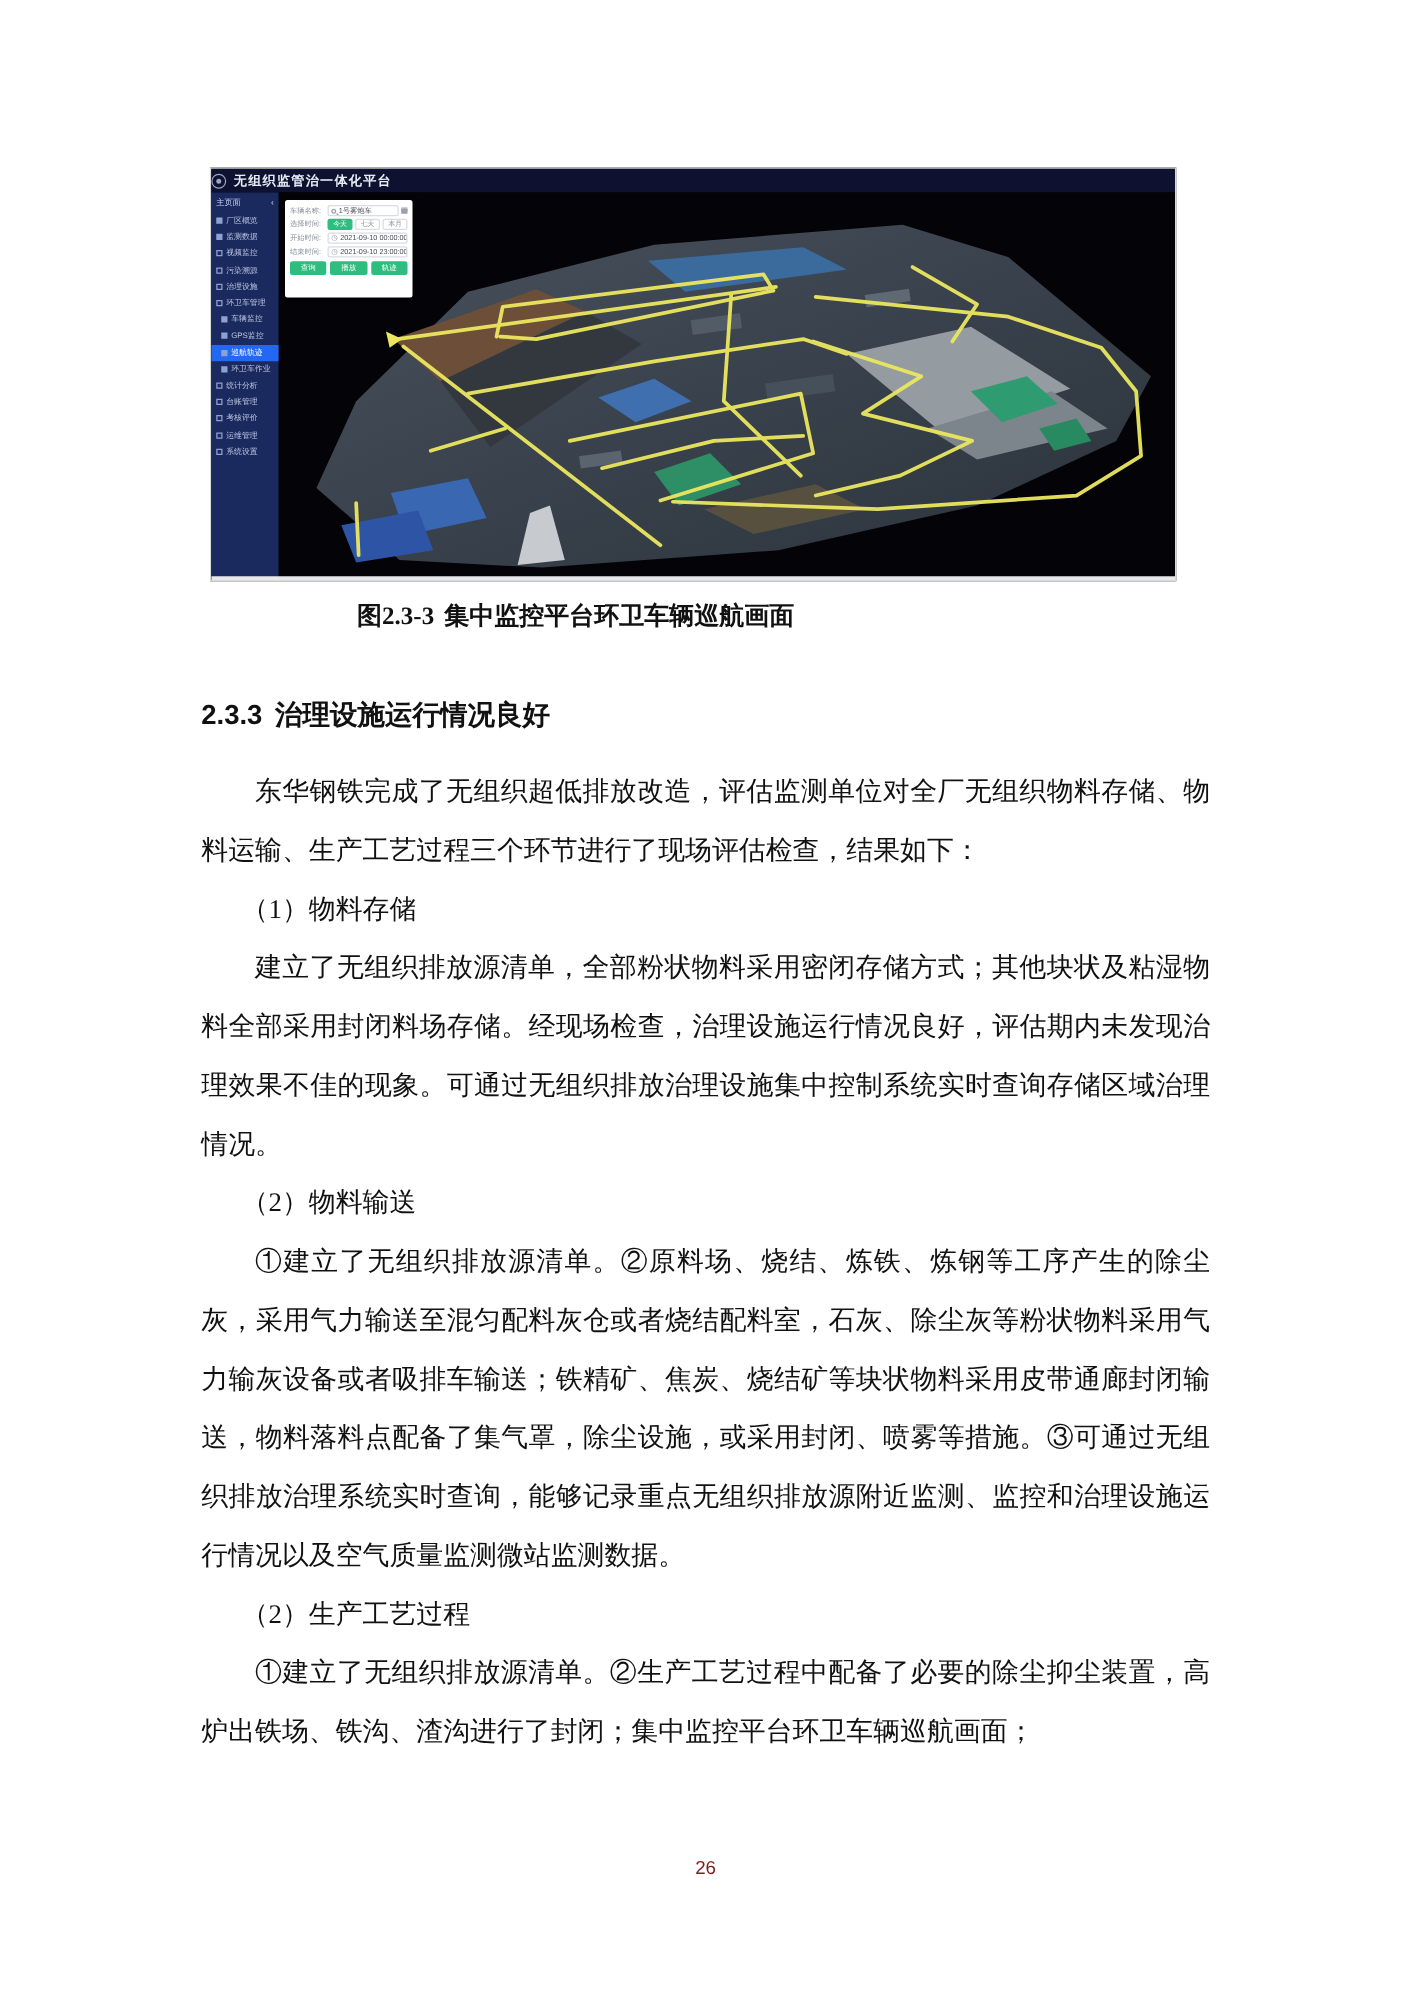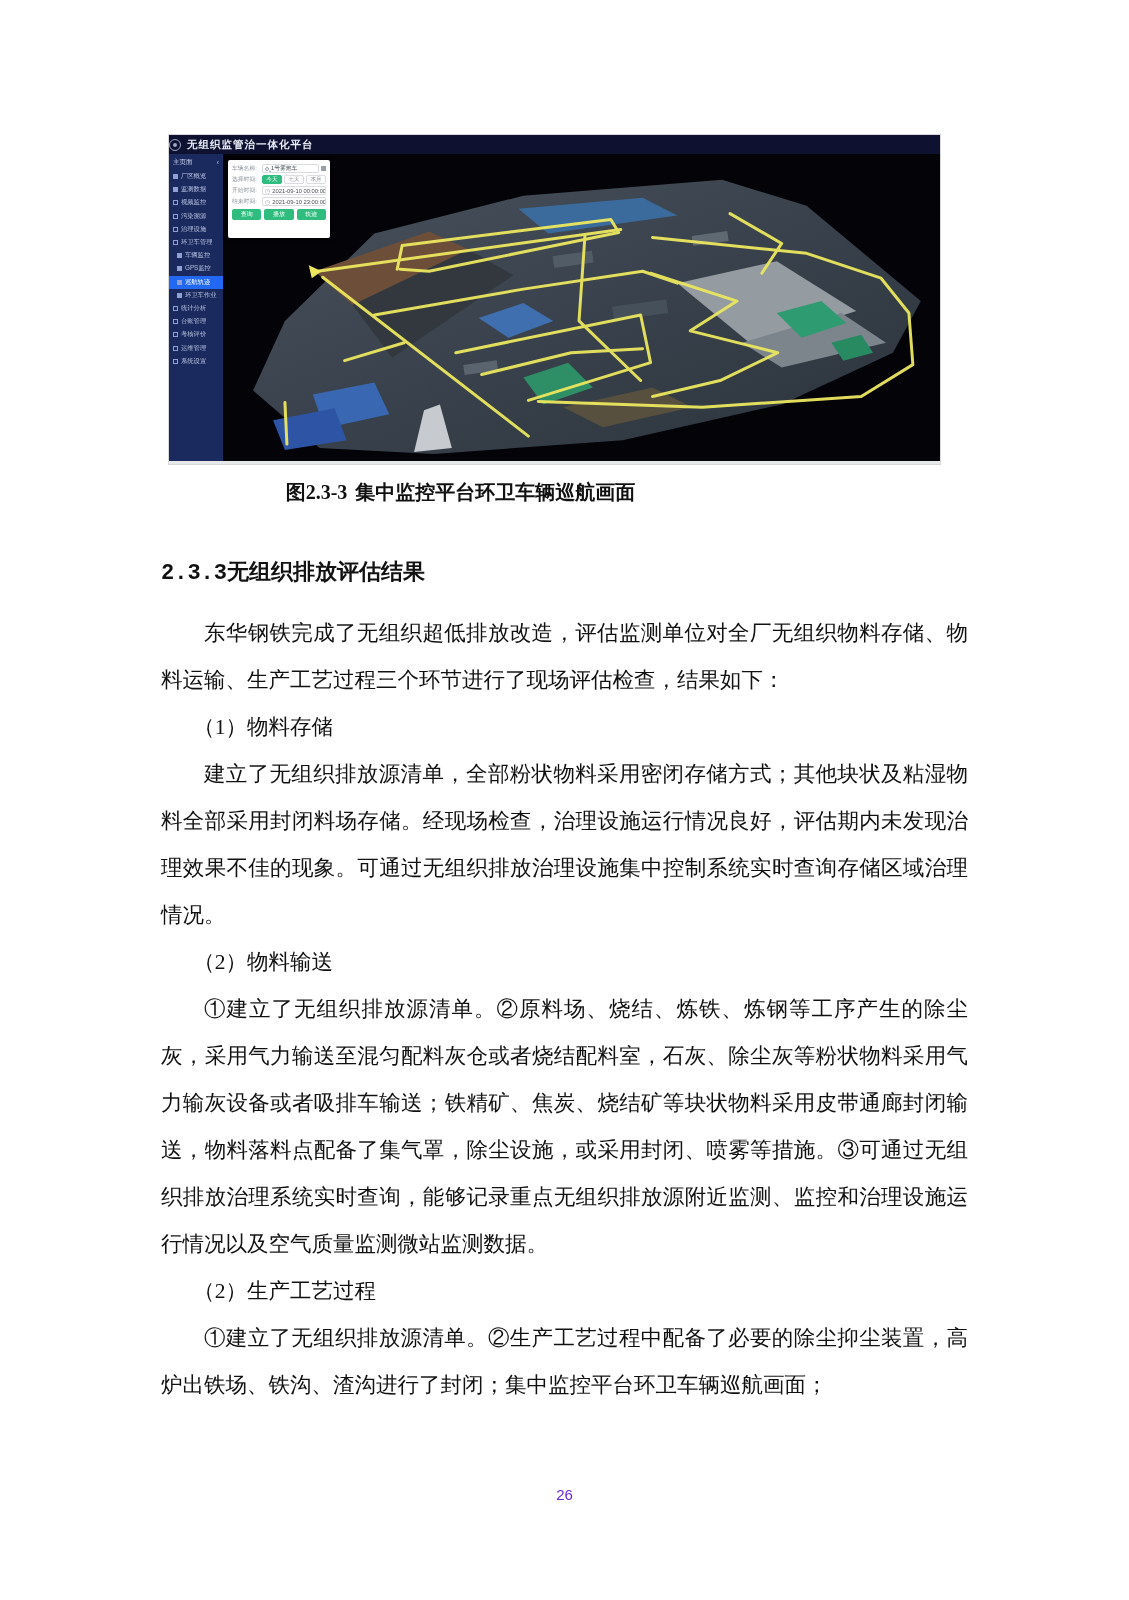--- a/index.html
+++ b/index.html
@@ -67,27 +67,27 @@
   .chip.on { background:#2ebd7e; border-color:#2ebd7e; color:#fff; }
   .pbtns { display:flex; gap:3px; margin-top:2px; }
   .pbtn { flex:1; height:11px; background:#2ebd7e; border-radius:2px; color:#fff;
     font-size:6px; display:flex; align-items:center; justify-content:center; }
 
   
   .caption { position:absolute; left:0; top:479px; width:921px; text-align:center;
     font-size:20px; font-weight:bold; }
   .caption .sp { margin-right:8px; }
   .h233 { position:absolute; left:161px; top:557px; font-size:22px; font-weight:bold; }
-  .h233 .num { font-family:Liberation Mono, monospace; }
+  .h233 .num { margin-right:10px; font-family:Liberation Sans, sans-serif; }
   .bodytext { position:absolute; left:161px; top:610px; width:807px; }
   .bodytext p { font-size:21.5px; line-height:47px; text-align:justify; }
   .ind2 { text-indent:2em; }
   .ind15 { text-indent:1.5em; }
   .pagenum { position:absolute; left:0; top:1486px; width:1129px; text-align:center;
-    font-family:"Liberation Sans",sans-serif; font-size:15px; color:#6d28d9; }
+    font-family:"Liberation Sans",sans-serif; font-size:15px; color:#7f1d1d; }
 </style>
 </head>
 <body>
 
 <div class="fig">
 
   <div class="fig-head">
     <span class="logo"></span>
     <span class="fig-title">无组织监管治一体化平台</span>
   </div>
@@ -245,21 +245,21 @@
   </div>
 
   <div class="fig-strip"></div>
 </div>
 
 <div class="caption">
   <span class="sp">图2.3-3</span><span>集中监控平台环卫车辆巡航画面</span>
 </div>
 
 <div class="h233">
-  <span class="num">2.3.3</span><span>无组织排放评估结果</span>
+  <span class="num">2.3.3</span><span>治理设施运行情况良好</span>
 </div>
 
 <div class="bodytext">
   <p class="ind2">东华钢铁完成了无组织超低排放改造，评估监测单位对全厂无组织物料存储、物料运输、生产工艺过程三个环节进行了现场评估检查，结果如下：</p>
   <p class="ind15">（1）物料存储</p>
   <p class="ind2">建立了无组织排放源清单，全部粉状物料采用密闭存储方式；其他块状及粘湿物料全部采用封闭料场存储。经现场检查，治理设施运行情况良好，评估期内未发现治理效果不佳的现象。可通过无组织排放治理设施集中控制系统实时查询存储区域治理情况。</p>
   <p class="ind15">（2）物料输送</p>
   <p class="ind2">①建立了无组织排放源清单。②原料场、烧结、炼铁、炼钢等工序产生的除尘灰，采用气力输送至混匀配料灰仓或者烧结配料室，石灰、除尘灰等粉状物料采用气力输灰设备或者吸排车输送；铁精矿、焦炭、烧结矿等块状物料采用皮带通廊封闭输送，物料落料点配备了集气罩，除尘设施，或采用封闭、喷雾等措施。③可通过无组织排放治理系统实时查询，能够记录重点无组织排放源附近监测、监控和治理设施运行情况以及空气质量监测微站监测数据。</p>
   <p class="ind15">（2）生产工艺过程</p>
   <p class="ind2">①建立了无组织排放源清单。②生产工艺过程中配备了必要的除尘抑尘装置，高炉出铁场、铁沟、渣沟进行了封闭；集中监控平台环卫车辆巡航画面；</p>

